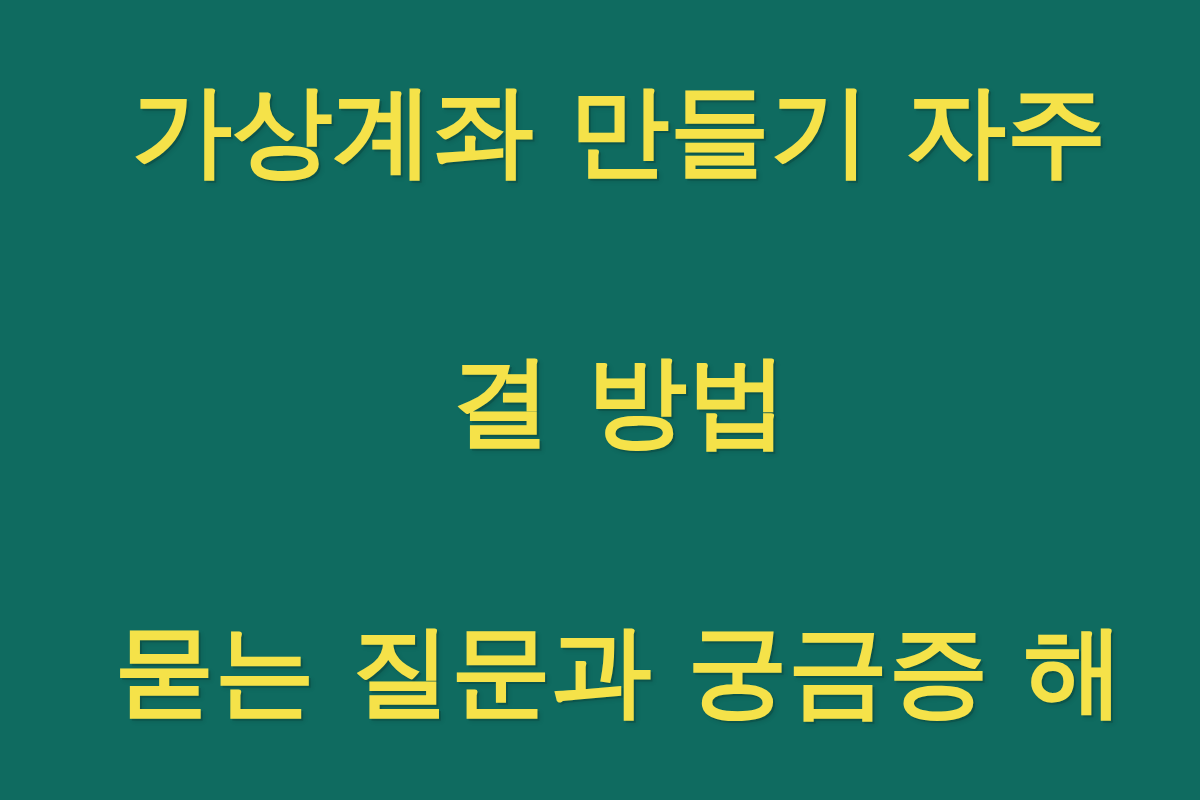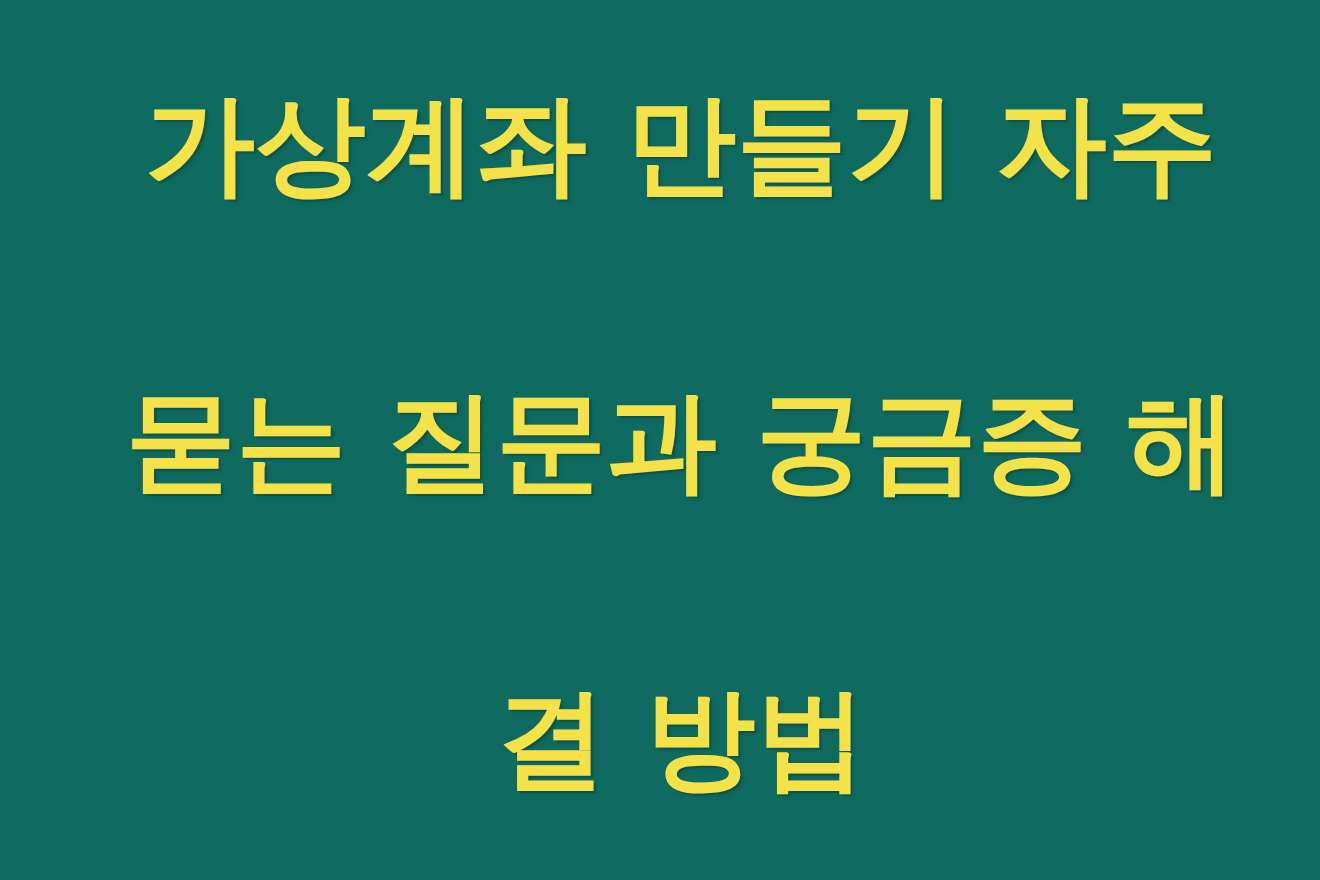--- a/index.html
+++ b/index.html
@@ -53,17 +53,17 @@
     display: block;
   }
 </style>
 </head>
 <body>
 
 <div class="banner" style="background-color: rgb(15, 107, 96);">
 
   <h1 class="headline" style="color: rgb(245, 226, 73);">
     <span class="line">가상계좌 만들기 자주</span>
+    <span class="line">결 방법</span>
     <span class="line">묻는 질문과 궁금증 해</span>
-    <span class="line">결 방법</span>
   </h1>
 
 </div>
 
 </body></html>

